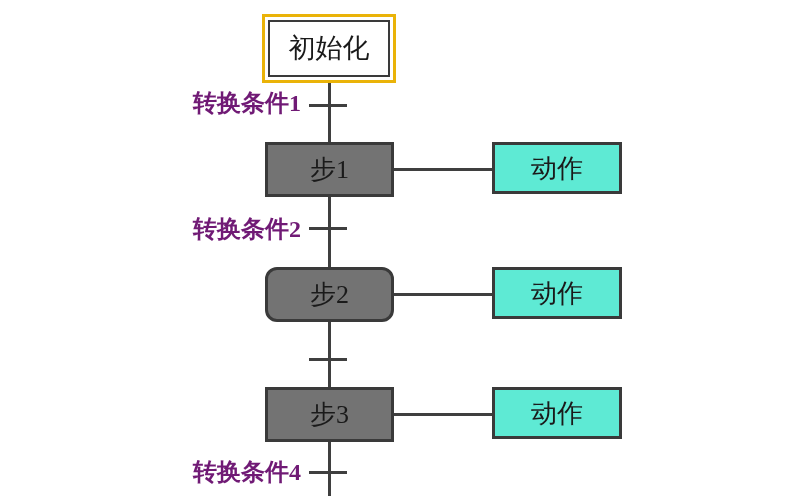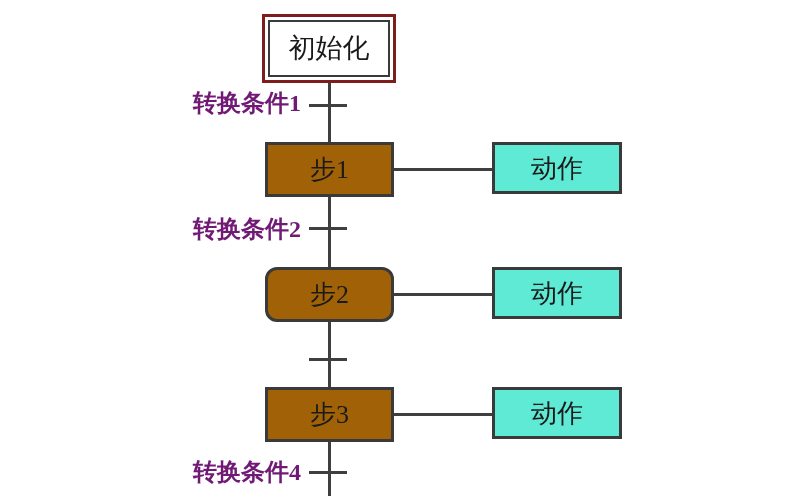--- a/index.html
+++ b/index.html
@@ -53,21 +53,21 @@
   .tlabel2 { top: 215px; }
   .tlabel3 { top: 346px; }
   .tlabel4 { top: 458px; }
   
   .init-box {
     position: absolute;
     left: 262px;
     top: 14px;
     width: 134px;
     height: 69px;
-    border: 3px solid #7f1d1d;
+    border: 3px solid #eab308;
     background: #ffffff;
     box-sizing: border-box;
     padding: 3px;
   }
   .init-inner {
     width: 100%;
     height: 100%;
     border: 2px solid #3a3a3a;
     box-sizing: border-box;
     display: flex;
@@ -76,21 +76,21 @@
     font-size: 27px;
     line-height: 1;
   }
   
   .step-box {
     position: absolute;
     left: 265px;
     width: 129px;
     height: 55px;
     border: 3px solid #3a3a3a;
-    background: #a16207;
+    background: #737373;
     box-sizing: border-box;
     display: flex;
     align-items: center;
     justify-content: center;
     font-size: 26px;
   }
   .step1 { top: 142px; }
   .step2 { top: 267px; border-radius: 12px; }
   .step3 { top: 387px; }
   

